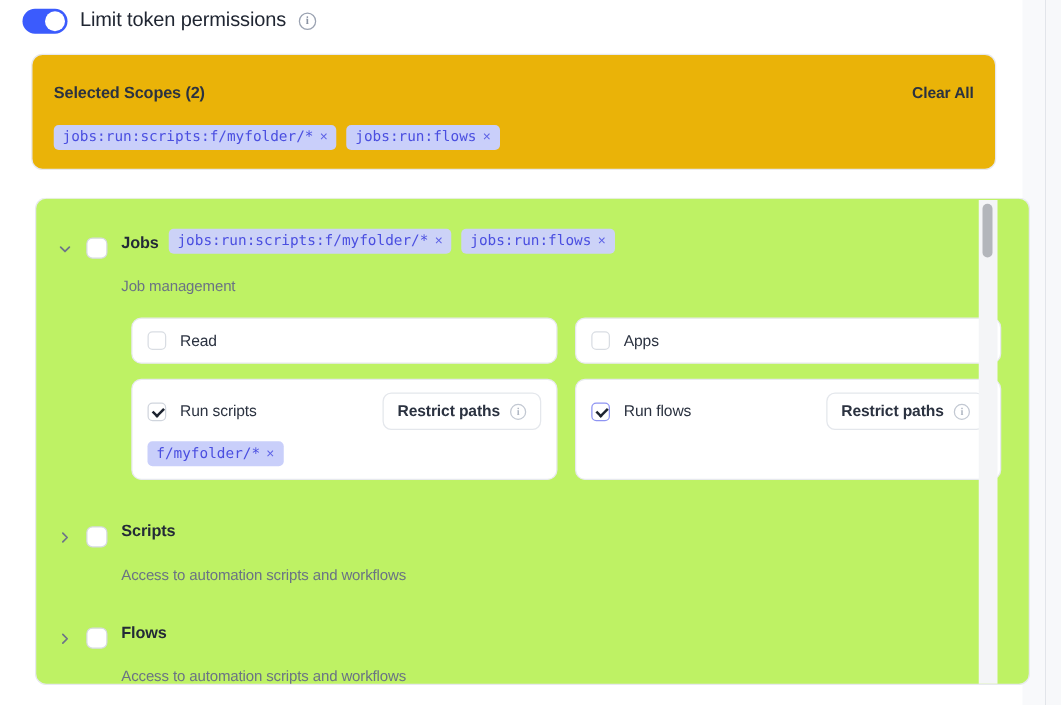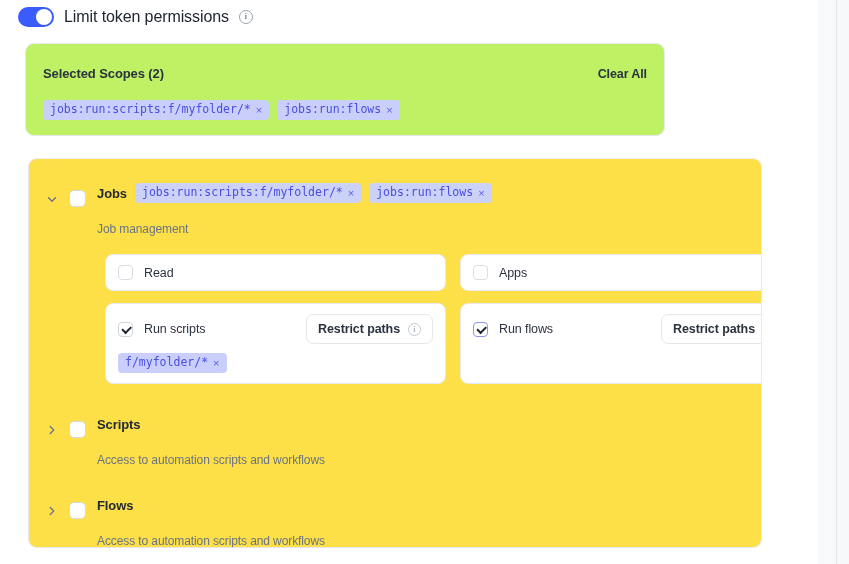--- a/index.html
+++ b/index.html
@@ -81,24 +81,24 @@
     line-height: 10px;
     font-size: 8.5px;
     border-color: #c2c8d2;
     color: #b0b7c3;
   }
 
   
   .scopes-card {
     position: absolute;
     left: 25px; top: 43px;
-    width: 640px; height: 93px;
+    width: 772px; height: 93px;
     border: 1px solid #e7e9ee;
     border-radius: 9px;
-    background: #bef264;
+    background: #eab308;
   }
   .scopes-head {
     position: absolute;
     left: 17px; right: 17px; top: 22px;
     display: flex; align-items: center; justify-content: space-between;
   }
   .scopes-title {
     font-size: 13px; font-weight: bold; color: #2b3240;
     letter-spacing: -0.1px;
   }
@@ -130,25 +130,25 @@
     color: #5b60e6;
     cursor: pointer;
     line-height: 11px;
   }
   .chip.soft { background: #ccd2f7; }
 
   
   .scroll-panel {
     position: absolute;
     left: 28px; top: 158px;
-    width: 734px; height: 390px;
+    width: 796px; height: 390px;
     border: 1px solid #e7e9ee;
     border-top: 1px solid #eceef2;
     border-radius: 9px;
-    background: #fde047;
+    background: #bef264;
     overflow: hidden;
   }
   .scroll-inner {
     position: absolute;
     left: 0; top: 0; right: 0;
   }
   .scrollbar-track {
     position: absolute;
     top: 1px; left: 754px;
     width: 15px; height: 388px;

